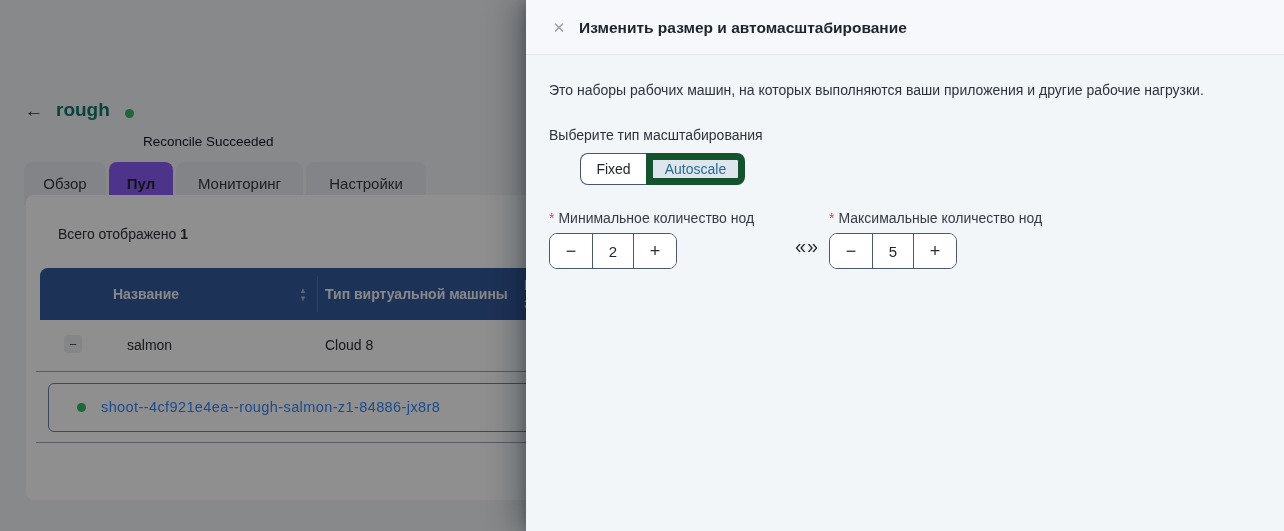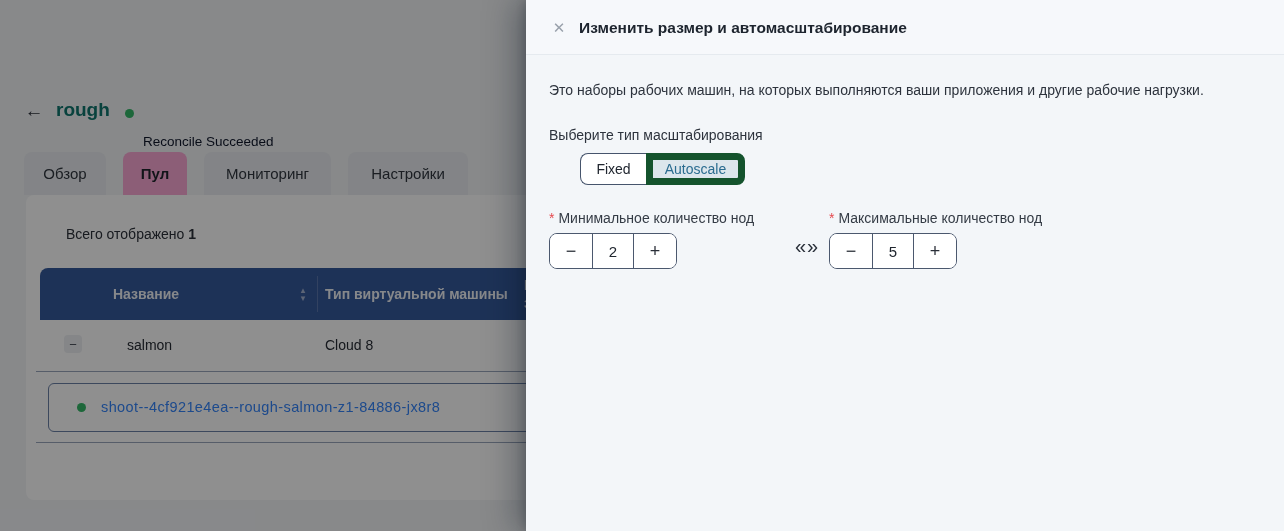--- a/index.html
+++ b/index.html
@@ -20,34 +20,34 @@
   .page-title {
     position:absolute; left:56px; top:99px; font-size:19px; font-weight:700; color:#0f766e;
   }
   .status-dot {
     position:absolute; left:125px; top:109px; width:9px; height:9px; border-radius:50%;
     background:#34b868;
   }
   .status-label {
     position:absolute; left:143px; top:100px; font-size:13.5px; color:#0f172a;margin-top:34px;
   }
-  .tabs { position:absolute; left:24px; top:152px; height:43px; display:flex; gap:17px; }
+  .tabs { position:absolute; left:24px; top:162px; height:43px; display:flex; gap:3px; }
   .tab {
     height:43px; display:flex; align-items:center; justify-content:center;
     background:#e9ecf0; border:none; border-radius:8px 8px 0 0;
     font-size:15px; color:#30363f; cursor:pointer; font-family:inherit;
   }
-  .tab.active { background:#f9a8d4; font-weight:700; color:#1f242c; }
+  .tab.active { background:#8b5cf6; font-weight:700; color:#1f242c; }
   .tab-overview { width:82px; } .tab-pool { width:64px; }
   .tab-monitoring { width:127px; } .tab-settings { width:120px; }
   .card {
     position:absolute; left:26px; top:195px; width:1258px; height:305px;
     background:#ffffff; border-radius:8px 0 0 8px;
   }
-  .summary { position:absolute; left:40px; top:31px; font-size:14px; color:#2b3039; }
+  .summary { position:absolute; left:32px; top:31px; font-size:14px; color:#2b3039; }
   .summary b { font-weight:700; }
   .thead {
     position:absolute; left:14px; top:73px; width:1244px; height:52px;
     background:#35599c; border-radius:8px 0 0 0; color:rgba(255,255,255,0.92);
     font-size:14px;
   }
   .th-name { position:absolute; left:73px; top:18px; font-weight:600; }
   .sort-icon {
     position:absolute; left:256px; top:10px; width:14px; height:32px;
     display:flex; flex-direction:column; align-items:center; justify-content:center;

